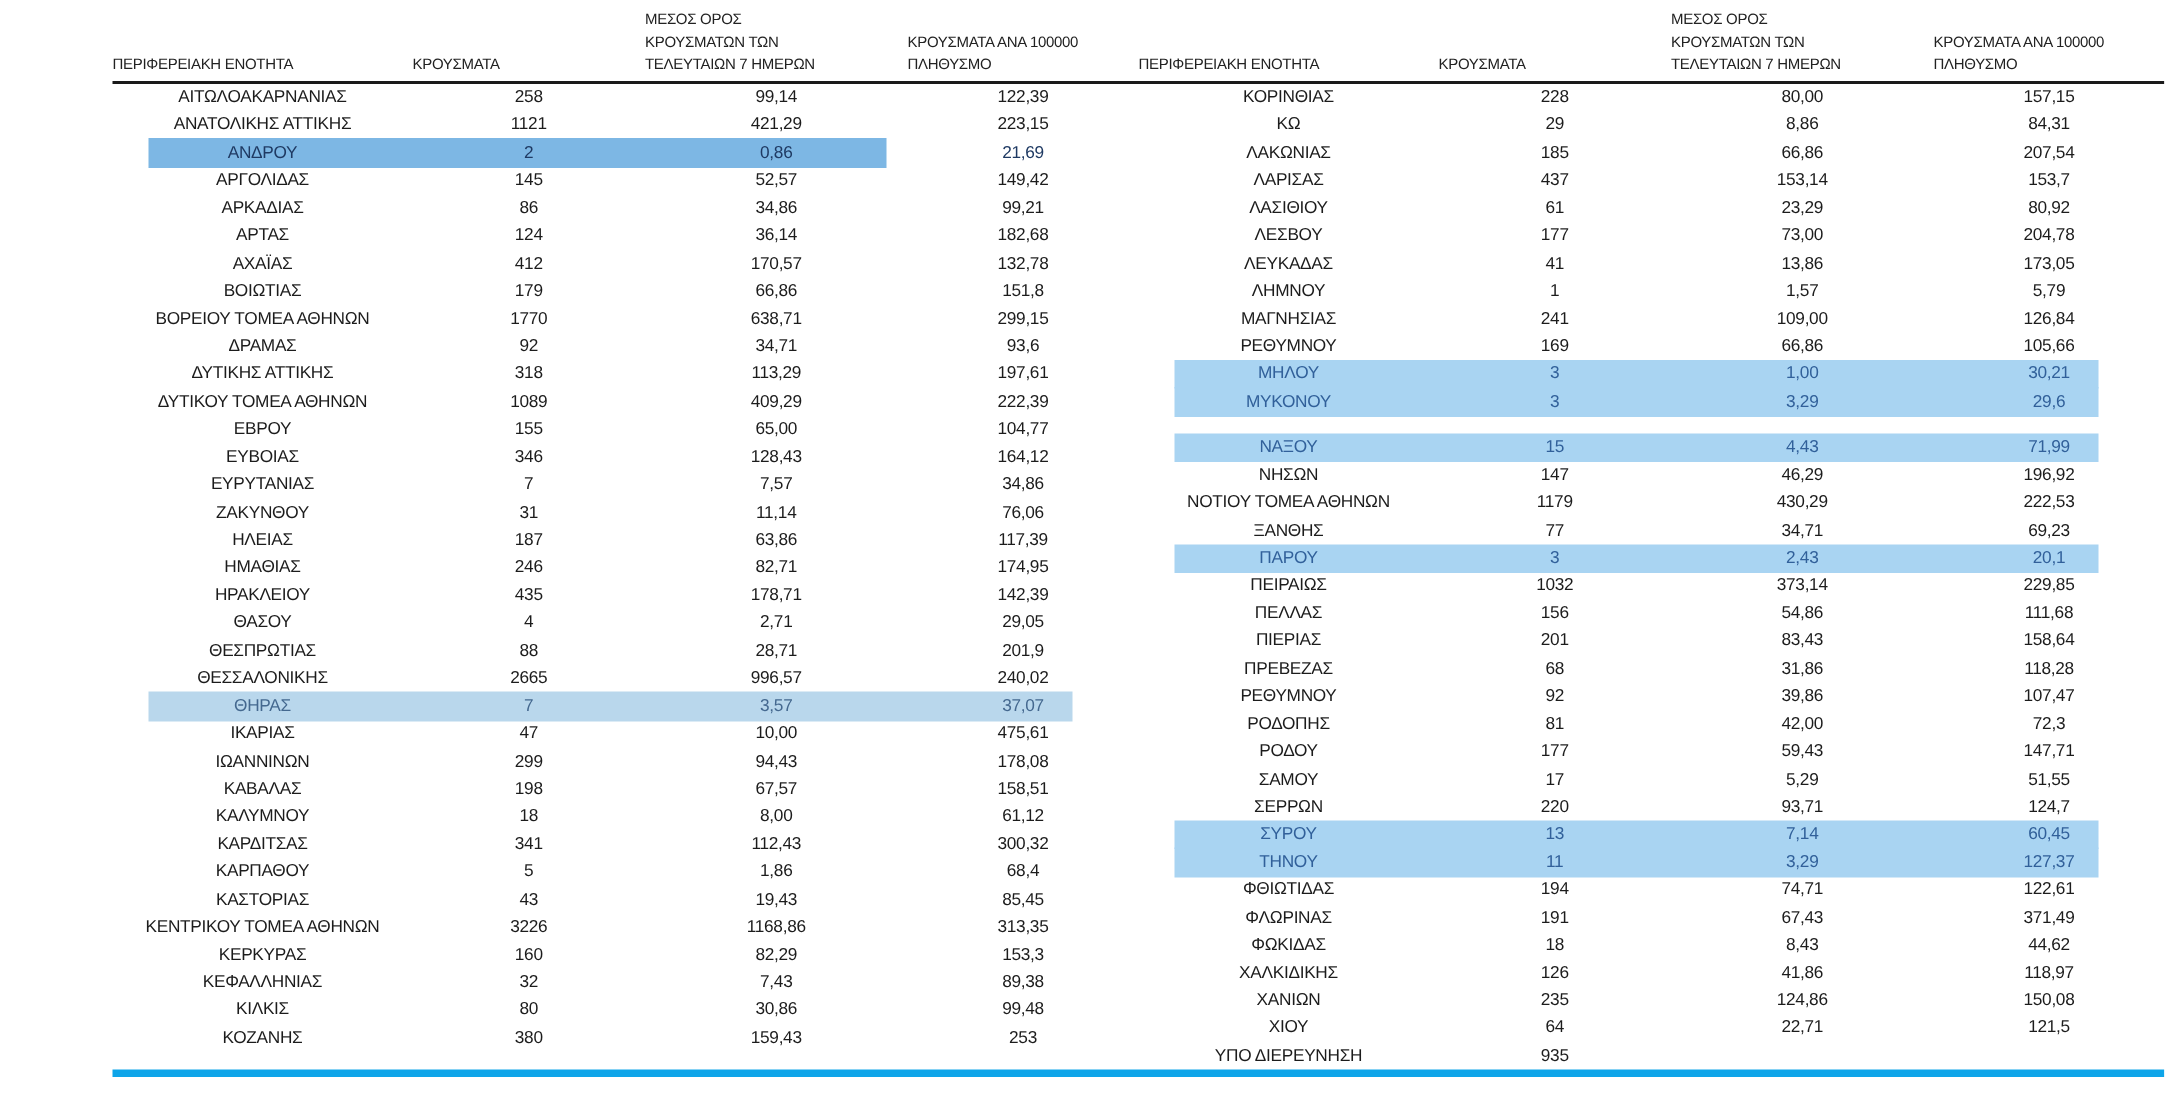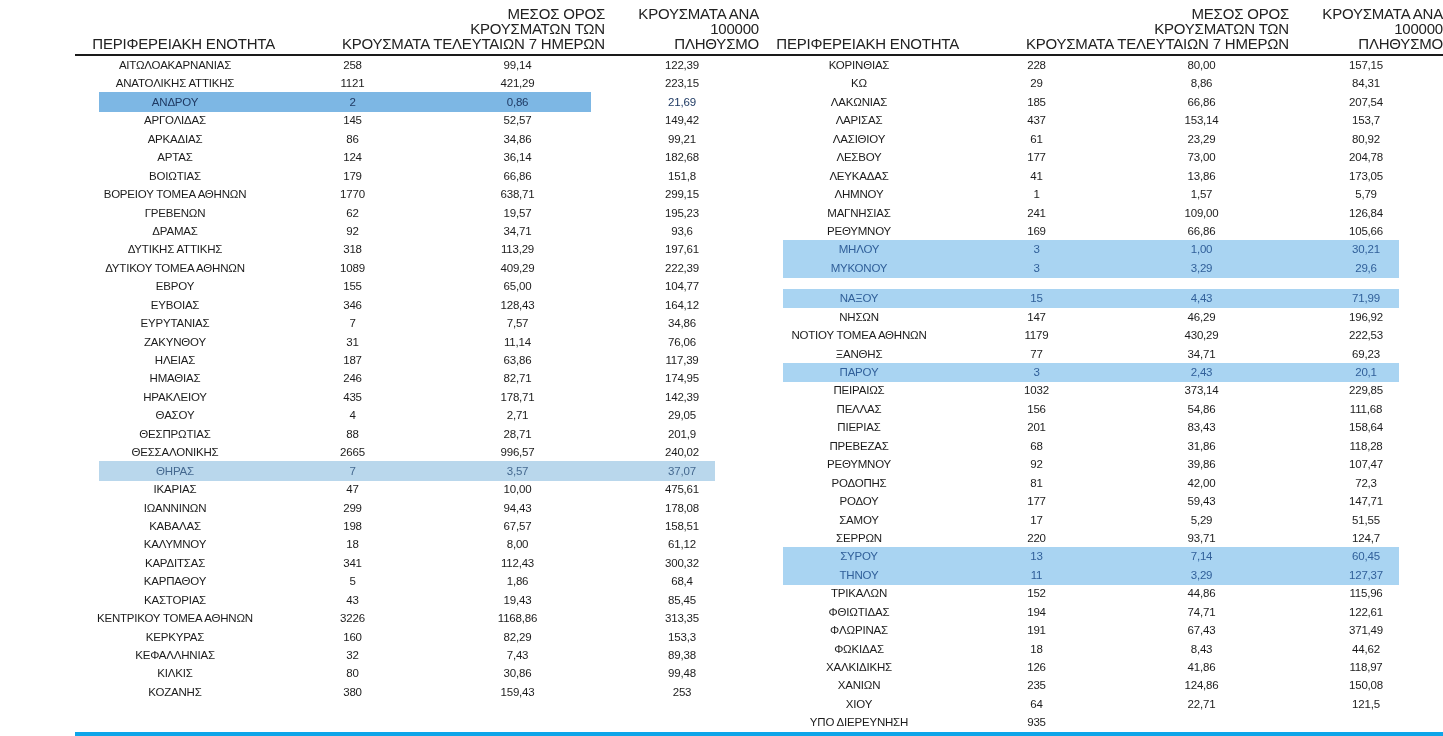--- a/index.html
+++ b/index.html
@@ -33,22 +33,22 @@
   .half {
     width: 684px;
     flex: 0 0 684px;
   }
   .header-grid {
     display: grid;
     grid-template-columns: 200px 155px 175px 154px;
     align-items: end;
   }
   .hdr-cell {
-    text-align: right;
-    font-size: 15px;
+    text-align: left;
+    font-size: 10px;
     line-height: 15px;
     letter-spacing: -0.2px;
     padding-bottom: 3px;
     color: #222222;
   }
   .bodies {
     display: flex;
     border-bottom: 5px solid #0ea5e9;
   }
   .rows { width: 684px; }
@@ -152,36 +152,36 @@
     <div class="cell">34,86</div>
     <div class="cell">99,21</div>
   </div>
           <div class="row">
     <div class="cell">ΑΡΤΑΣ</div>
     <div class="cell">124</div>
     <div class="cell">36,14</div>
     <div class="cell">182,68</div>
   </div>
           <div class="row">
+    <div class="cell">ΑΧΑΪΑΣ</div>
+    <div class="cell">412</div>
+    <div class="cell">170,57</div>
+    <div class="cell">132,78</div>
+  </div>
+          <div class="row">
     <div class="cell">ΒΟΙΩΤΙΑΣ</div>
     <div class="cell">179</div>
     <div class="cell">66,86</div>
     <div class="cell">151,8</div>
   </div>
           <div class="row">
     <div class="cell">ΒΟΡΕΙΟΥ ΤΟΜΕΑ ΑΘΗΝΩΝ</div>
     <div class="cell">1770</div>
     <div class="cell">638,71</div>
     <div class="cell">299,15</div>
-  </div>
-          <div class="row">
-    <div class="cell">ΓΡΕΒΕΝΩΝ</div>
-    <div class="cell">62</div>
-    <div class="cell">19,57</div>
-    <div class="cell">195,23</div>
   </div>
           <div class="row">
     <div class="cell">ΔΡΑΜΑΣ</div>
     <div class="cell">92</div>
     <div class="cell">34,71</div>
     <div class="cell">93,6</div>
   </div>
           <div class="row">
     <div class="cell">ΔΥΤΙΚΗΣ ΑΤΤΙΚΗΣ</div>
     <div class="cell">318</div>
@@ -503,26 +503,20 @@
   <div class="hl-layer full" style="background: rgb(169, 212, 242);"></div>
           </div>
           <div class="row" style="color: rgb(49, 96, 154);">
     <div class="cell">ΤΗΝΟΥ</div>
     <div class="cell">11</div>
     <div class="cell">3,29</div>
     <div class="cell">127,37</div>
   <div class="hl-layer full" style="background: rgb(169, 212, 242);"></div>
           </div>
           <div class="row">
-    <div class="cell">ΤΡΙΚΑΛΩΝ</div>
-    <div class="cell">152</div>
-    <div class="cell">44,86</div>
-    <div class="cell">115,96</div>
-  </div>
-          <div class="row">
     <div class="cell">ΦΘΙΩΤΙΔΑΣ</div>
     <div class="cell">194</div>
     <div class="cell">74,71</div>
     <div class="cell">122,61</div>
   </div>
           <div class="row">
     <div class="cell">ΦΛΩΡΙΝΑΣ</div>
     <div class="cell">191</div>
     <div class="cell">67,43</div>
     <div class="cell">371,49</div>

